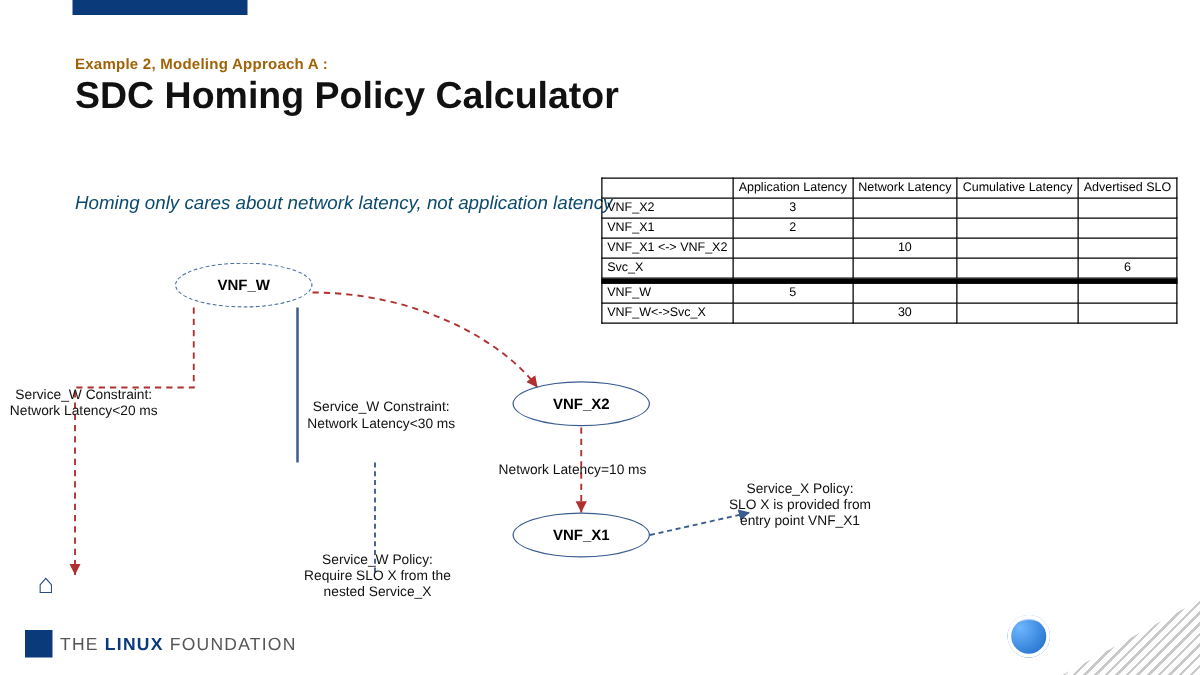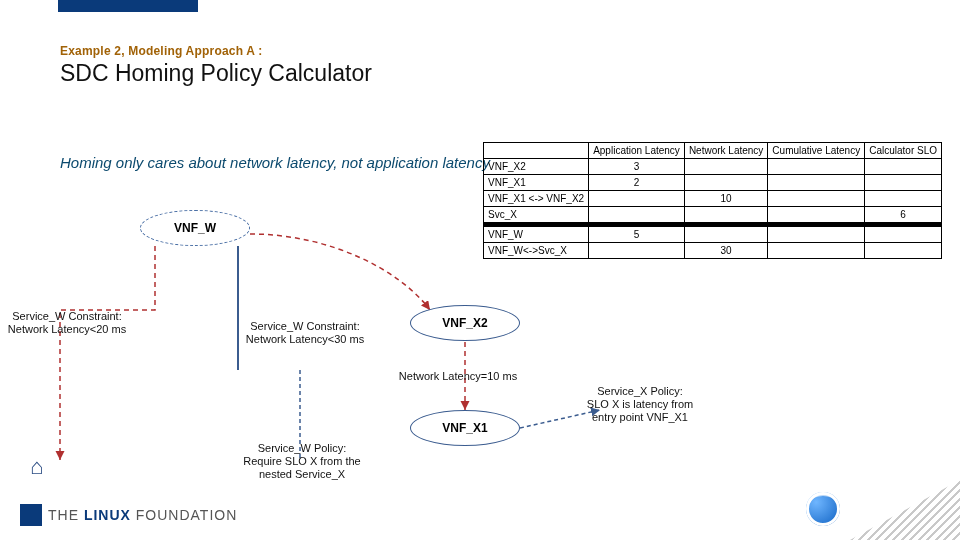--- a/index.html
+++ b/index.html
@@ -1,21 +1,21 @@
 <!DOCTYPE html>
 <html><head>
 <meta charset="utf-8">
 <style>
   * { box-sizing: border-box; margin: 0; padding: 0; }
   body { width: 960px; height: 540px; font-family: Arial, Helvetica, sans-serif; background: #fff; position: relative; overflow: hidden; }
   .topbar { position: absolute; top: 0; left: 0; width: 960px; height: 30px; background: #fff; }
   .topbar .accent { position: absolute; left: 58px; top: 0; width: 140px; height: 12px; background: #0a3a7a; }
   .header-block { position: absolute; left: 60px; top: 44px; }
   .eyebrow { font-size: 12px; font-weight: bold; color: #a16207; letter-spacing: .2px; }
-  .title { font-size: 23px; font-weight: normal; color: #111; margin-top: 2px; }
+  .title { font-size: 30px; font-weight: bold; color: #111; margin-top: 2px; }
   .subtitle { position: absolute; left: 60px; top: 154px; font-style: italic; font-size: 15px; color: #0c4a6e; }
   
   .lat-table { position: absolute; right: 18px; top: 142px; border-collapse: collapse; font-size: 10px; }
   .lat-table th, .lat-table td { border: 1px solid #000; padding: 2px 4px; text-align: center; min-width: 54px; margin-top: 19px; }
   .lat-table th { font-weight: normal; }
   .lat-table .rowlabel { text-align: left; white-space: nowrap; }
   .lat-table .spacer td { height: 4px; border-left: 1px solid #000; border-right: 1px solid #000; background:#000; padding:0; }
   
   .diagram { position: absolute; left: 0; top: 210px; width: 960px; height: 260px; }
   .node { position: absolute; border: 1.5px dashed #4a6fa5; border-radius: 50%/50%; display: flex; align-items: center; justify-content: center; font-size: 12px; font-weight: bold; background: #fff; }
@@ -54,21 +54,21 @@
 
 <div class="subtitle">Homing only cares about network latency, not application latency</div>
 
 <table class="lat-table">
   <tbody>
       <tr>
     <th></th>
     <th>Application Latency</th>
     <th>Network Latency</th>
     <th>Cumulative Latency</th>
-    <th>Calculator SLO</th>
+    <th>Advertised SLO</th>
   </tr>
   <tr>
     <td class="rowlabel">VNF_X2</td>
     <td>3</td>
     <td></td>
     <td></td>
     <td></td>
   </tr>
   <tr>
     <td class="rowlabel">VNF_X1</td>
@@ -147,21 +147,21 @@
 
   <div class="annot a1" style="white-space: pre-line;">Service_W Constraint:
 Network Latency&lt;20 ms</div>
   <div class="annot a2" style="white-space: pre-line;">Service_W Constraint:
 Network Latency&lt;30 ms</div>
   <div class="annot a3" style="white-space: pre-line;">Network Latency=10 ms</div>
   <div class="annot a4" style="white-space: pre-line; margin-top: 32px;">Service_W Policy:
 Require SLO X from the
 nested Service_X</div>
   <div class="annot a5" style="white-space: pre-line;">Service_X Policy:
-SLO X is latency from
+SLO X is provided from
 entry point VNF_X1</div>
 </div>
 
 <div class="home-icon">⌂</div>
 
 <div class="footer">
   <div class="lf-box"></div>
   <div class="lf-text">THE <b>LINUX</b> FOUNDATION</div>
 </div>
 <div class="att-globe"></div>

